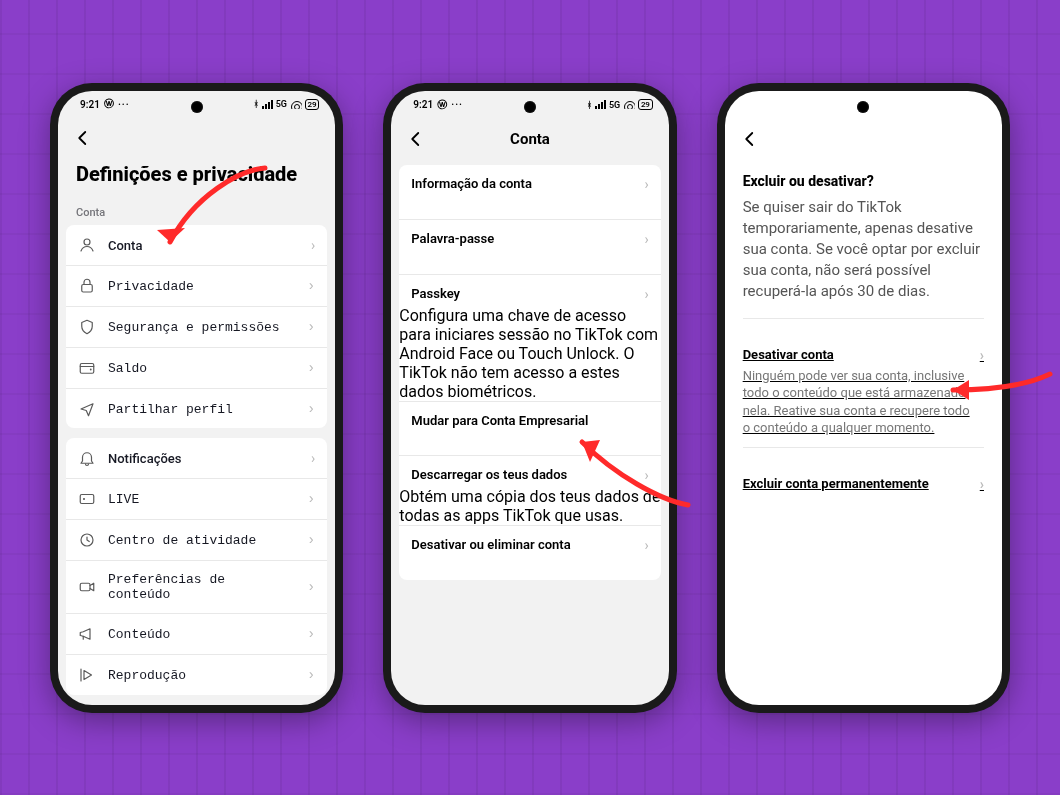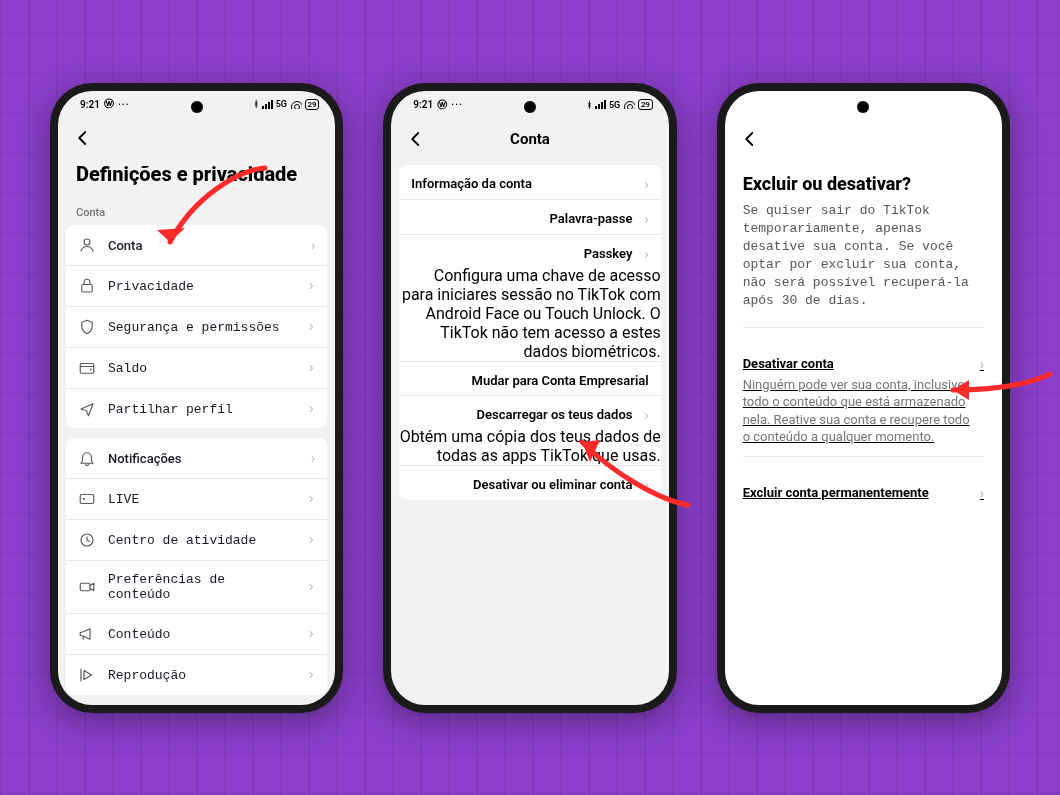--- a/index.html
+++ b/index.html
@@ -123,29 +123,29 @@
     position:relative;
   }
   .row + .row { border-top: 1px solid var(--divider); font-family: Liberation Mono, monospace; }
   .row .label { flex:1; font-weight:500;}
   .row .chev { color:#bbb; font-size:14px; }
   .row .icon { width:18px; display:flex; justify-content:center; color:#666;}
   .row-wrap { display:flex; flex-direction:column; }
   .row-wrap .headline { display:flex; align-items:center; padding: 11px 12px 4px; gap:12px;}
   .row-wrap .headline .label{flex:1;font-size:13px;font-weight:600;}
   .row-wrap .headline .chev{color:#bbb;font-size:14px;}
-  .row-wrap.nosub .headline{padding-bottom:7px;}
-  .row-wrap + .row-wrap { border-top:1px solid var(--divider);text-align:right;}
+  .row-wrap.nosub .headline{padding-bottom:27px;}
+  .row-wrap + .row-wrap { border-top:1px solid var(--divider);}
   .flat-list .row-wrap { border-top:1px solid var(--divider);}
   .flat-list .row-wrap:first-child{border-top:none;}
 
   
   .s3-body { padding: 0 18px; }
-  .s3-title { font-size:18px; font-weight:800; color:#000; padding: 14px 0 8px;}
-  .s3-intro { font-size:13px; line-height:1.4; color:#555; padding-bottom: 16px; font-family: Liberation Mono, monospace;}
+  .s3-title { font-size:14px; font-weight:800; color:#000; padding: 14px 0 8px;}
+  .s3-intro { font-size:15px; line-height:1.4; color:#555; padding-bottom: 16px;}
   .s3-option { border-top:1px solid var(--divider); padding: 28px 0 10px; text-decoration: underline;}
   .s3-option .hl { display:flex; align-items:center; font-weight:700; font-size:13px; }
   .s3-option .hl .chev{margin-left:auto;color:#bbb;font-size:14px;}
   .s3-option .sub { font-size:13px; color:#777; line-height:1.35; padding-top:4px; padding-right:8px;}
 
   
   .i-back svg, .row .icon svg { width:18px; height:18px; display:block;}
   .i-back { display:flex; align-items:center; justify-content:center; width:26px;height:26px;}
 
   

